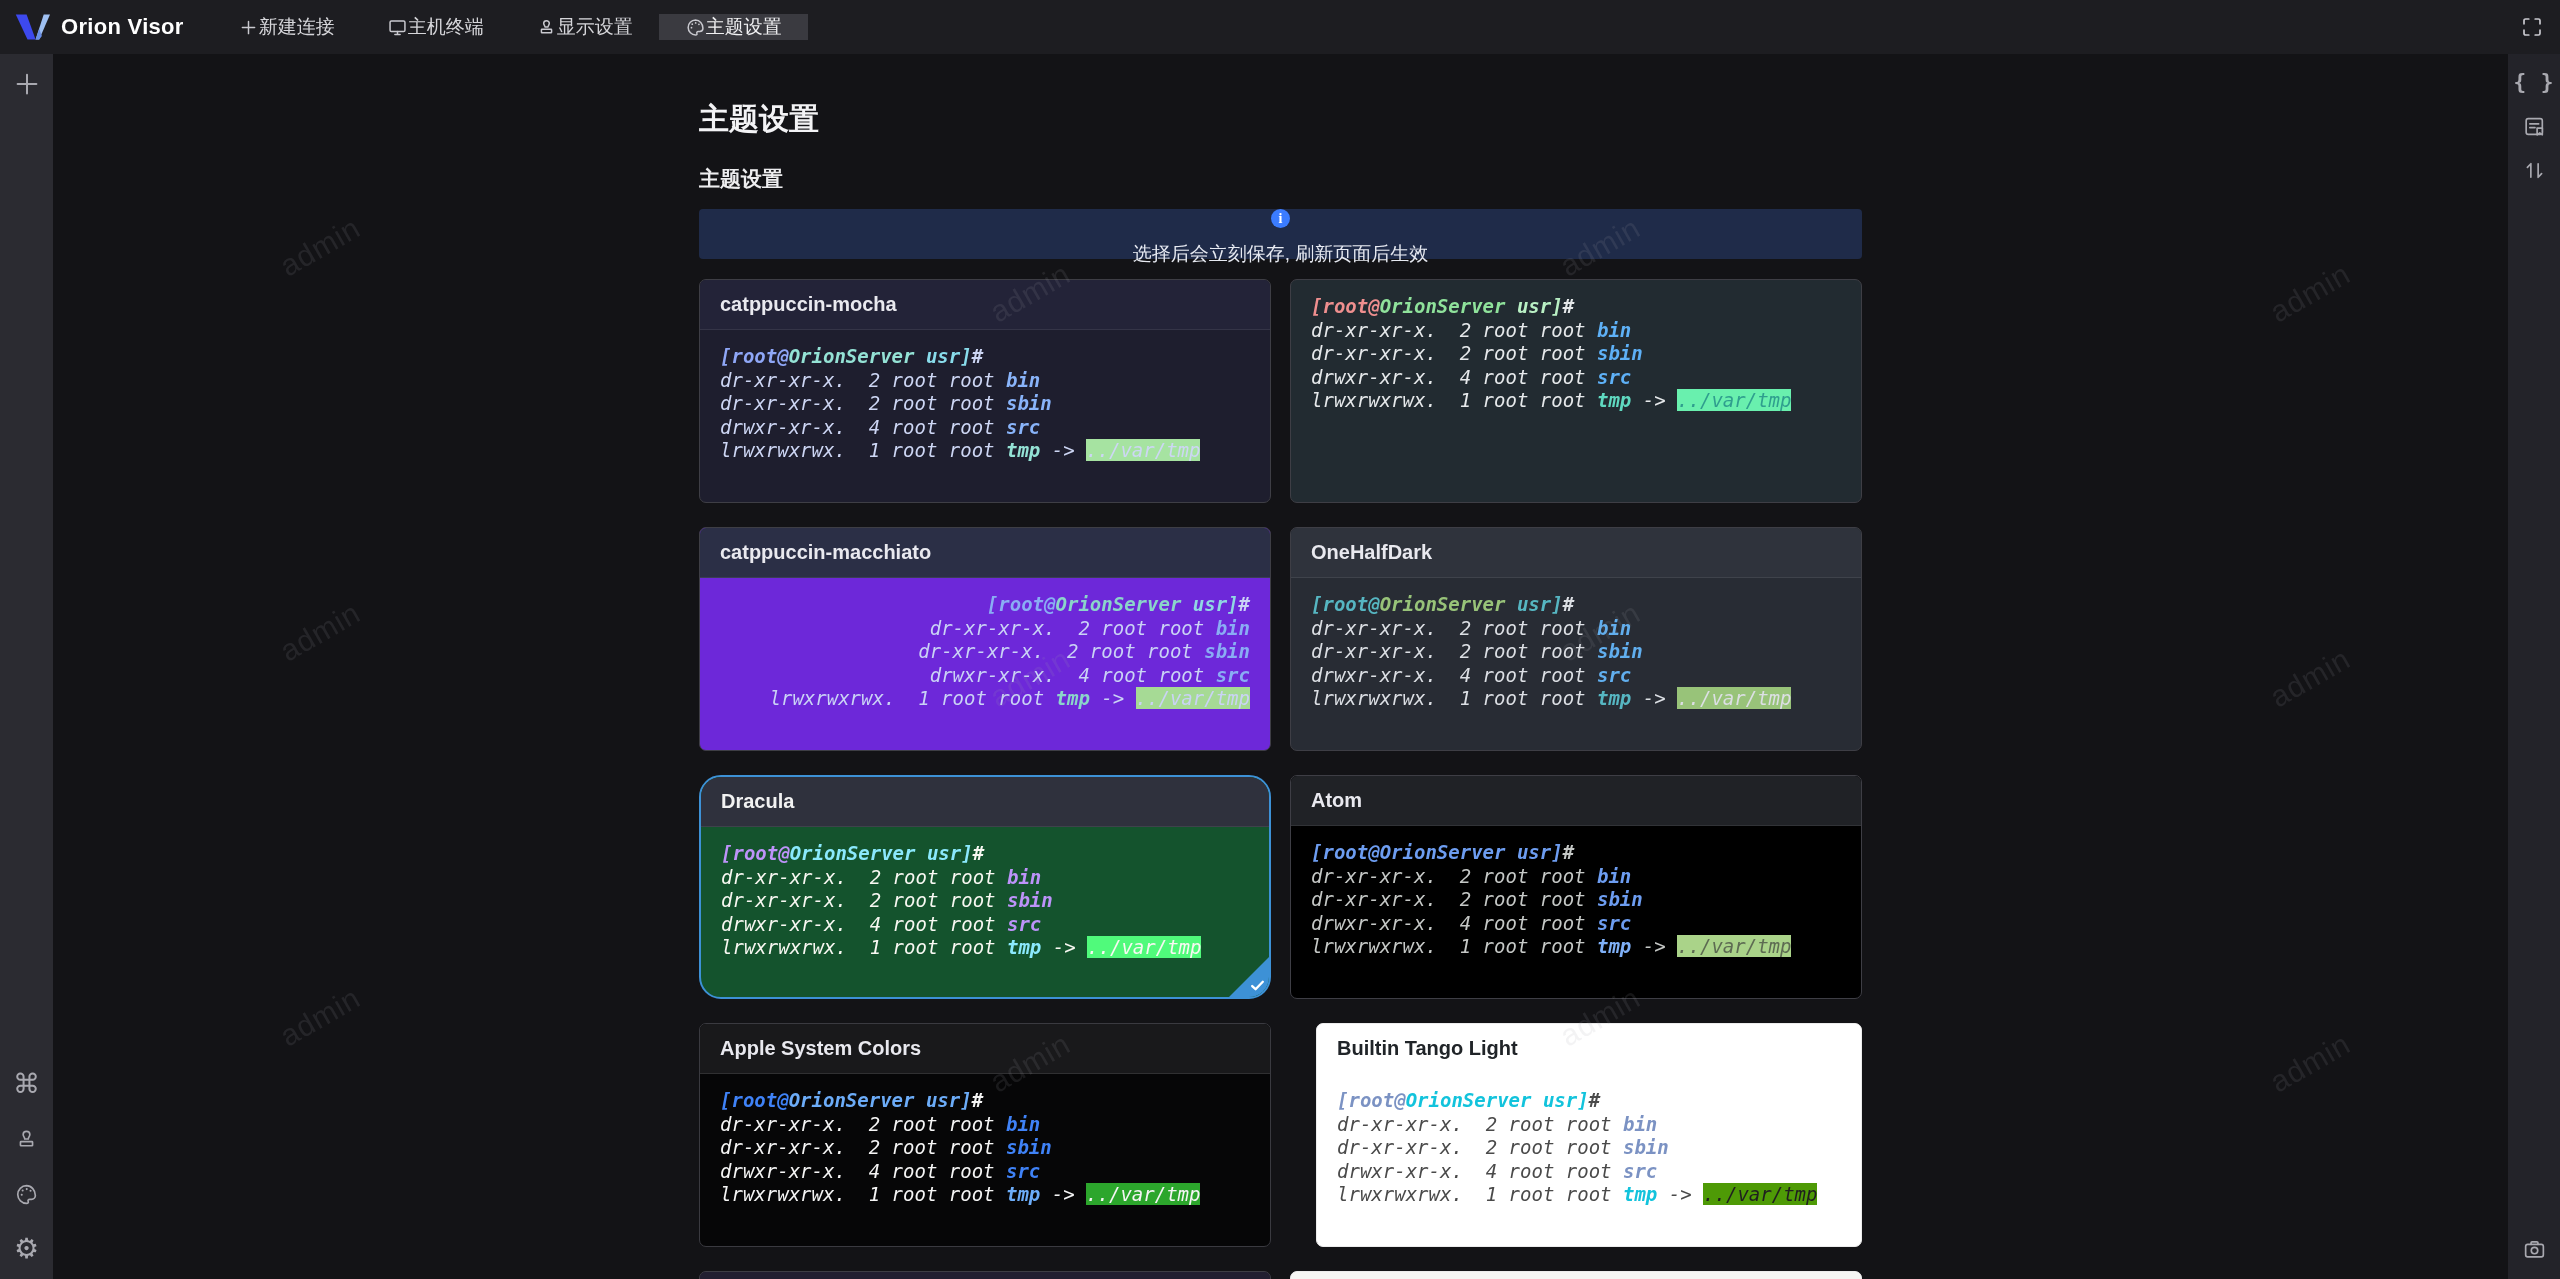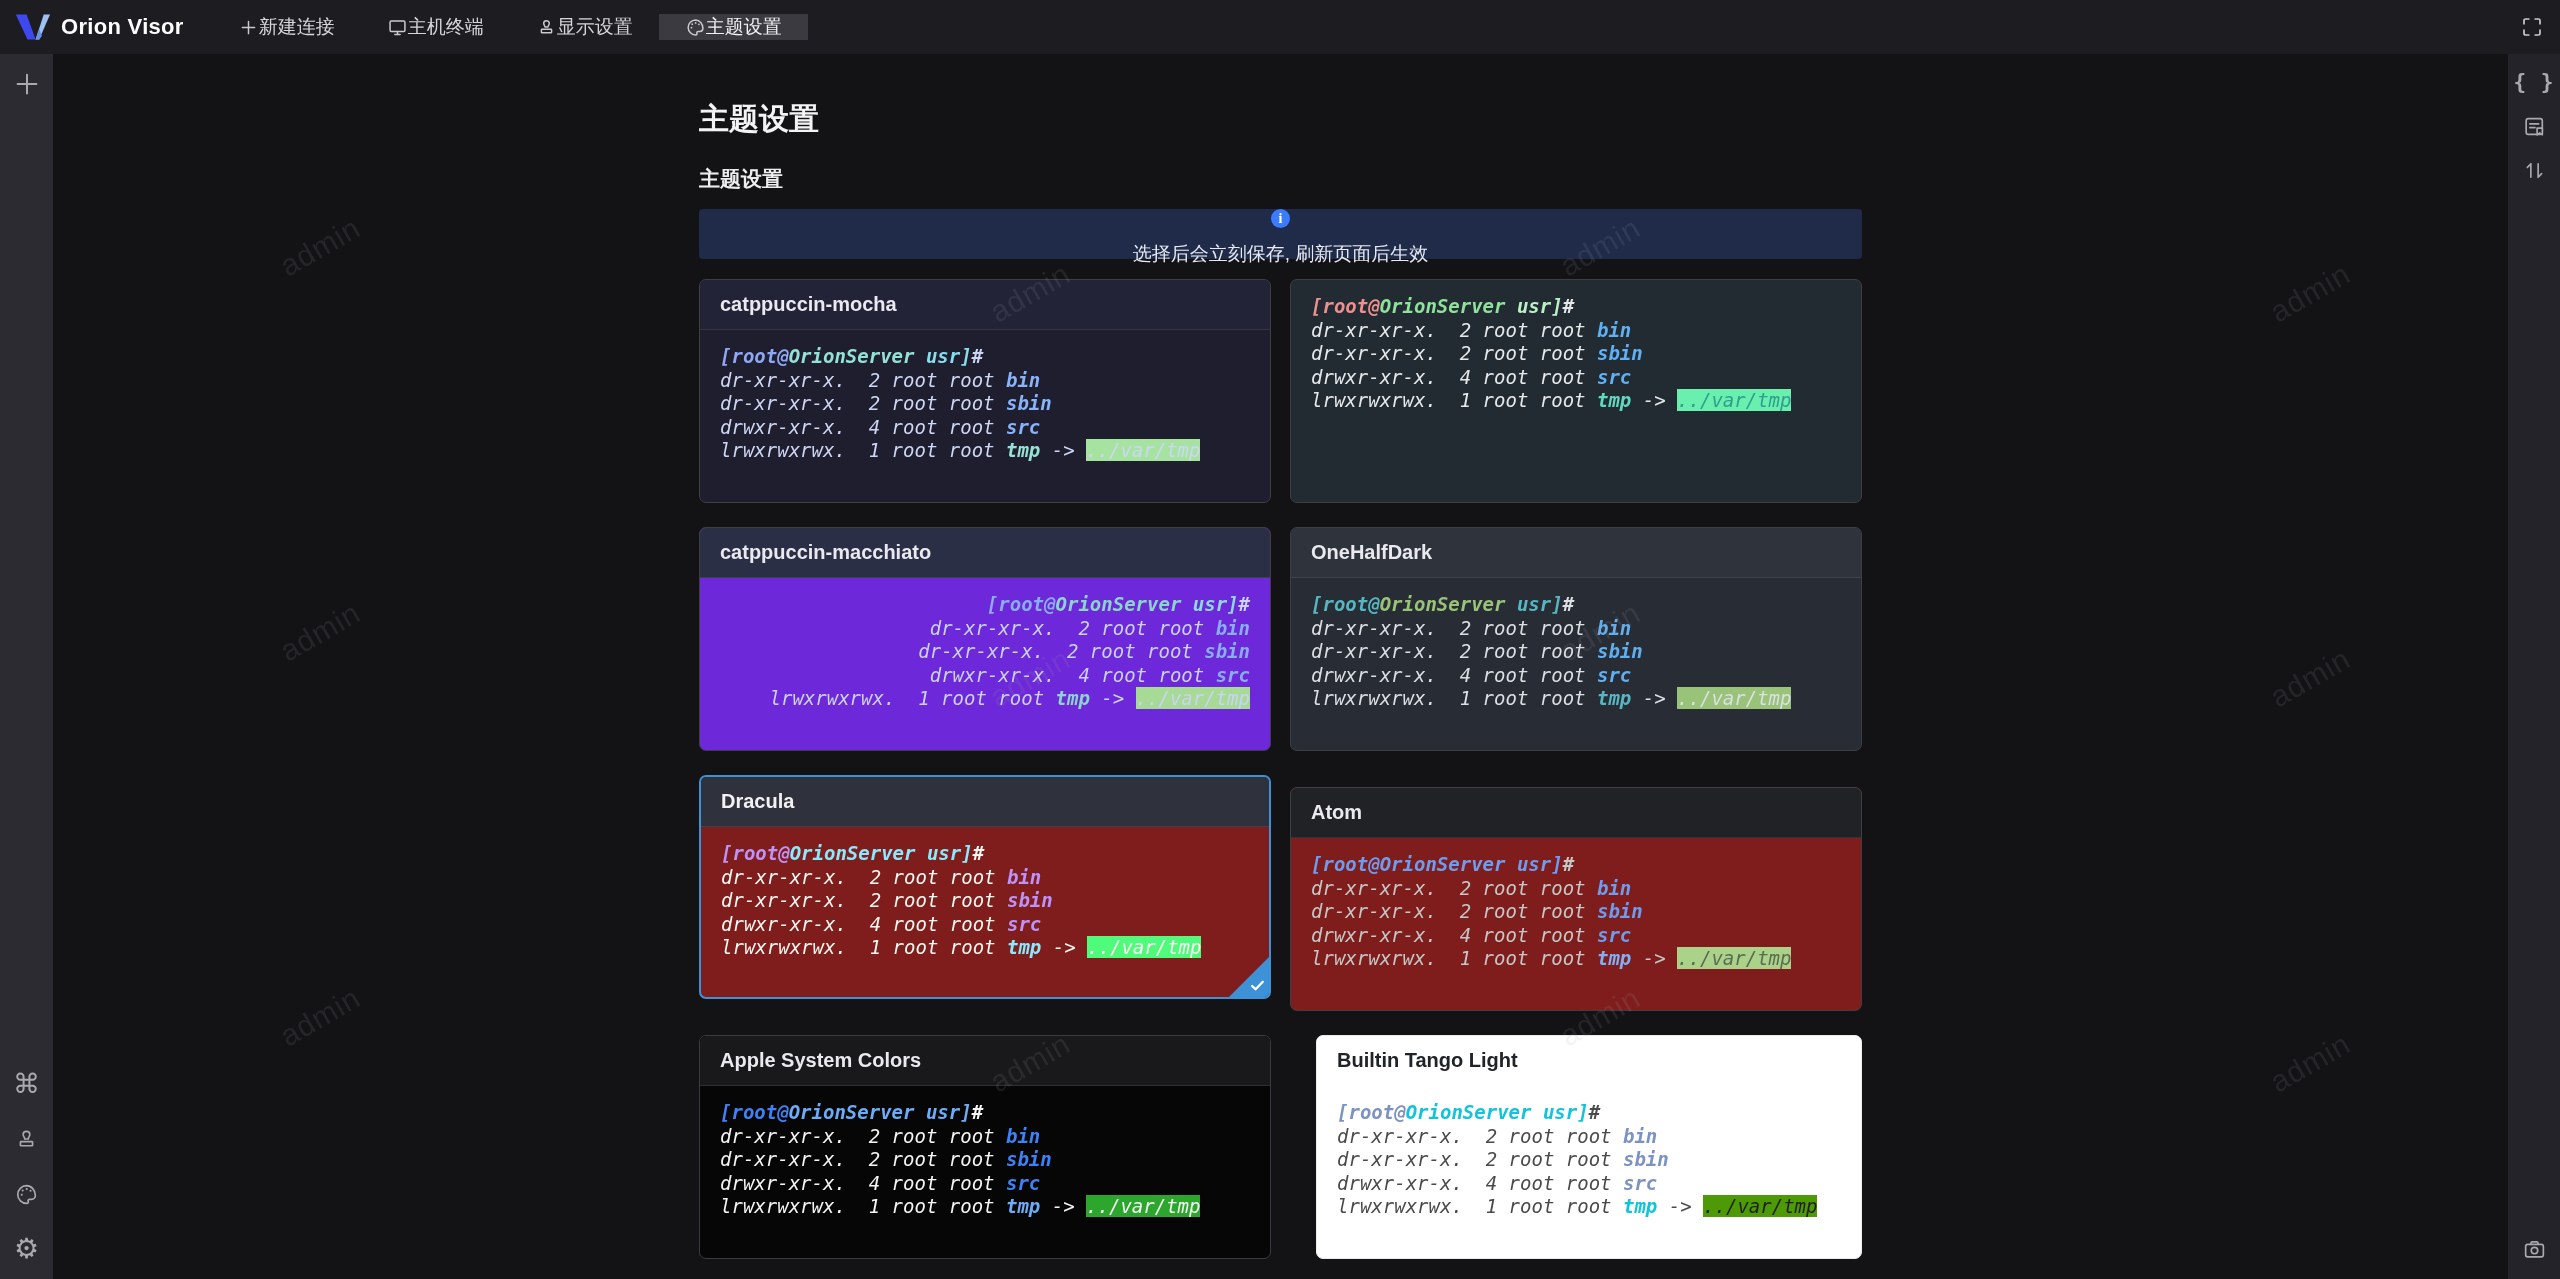--- a/index.html
+++ b/index.html
@@ -166,31 +166,31 @@
       <span class="card-title" style="color: rgb(233, 233, 239);">catppuccin-macchiato</span>
     </div>
     <div class="term" style="color: rgb(202, 211, 245);"><div class="tline" style="font-weight: 700;"><span style="color: rgb(138, 173, 244);">[root@</span><span style="color: rgb(139, 213, 202);">OrionServer</span><span style="color: rgb(145, 215, 227);"> usr]</span><span style="color: rgb(202, 211, 245);">#</span></div><div class="tline"><span>dr-xr-xr-x.  2 root root </span><span style="color: rgb(138, 173, 244); font-weight: 700;">bin</span></div><div class="tline"><span>dr-xr-xr-x.  2 root root </span><span style="color: rgb(138, 173, 244); font-weight: 700;">sbin</span></div><div class="tline"><span>drwxr-xr-x.  4 root root </span><span style="color: rgb(138, 173, 244); font-weight: 700;">src</span></div><div class="tline"><span>lrwxrwxrwx.  1 root root </span><span style="color: rgb(139, 213, 202); font-weight: 700;">tmp</span><span> -&gt; </span><span style="color: rgb(202, 211, 245); background: rgb(166, 218, 149);">../var/tmp</span></div></div>
   </section>
           <section class="card" style="background: rgb(40, 44, 52); border-color: rgb(62, 62, 69);">
     <div class="card-head" style="background: rgb(47, 51, 60); border-bottom-color: rgba(255, 255, 255, 0.08);">
       <span class="card-title" style="color: rgb(233, 233, 239);">OneHalfDark</span>
     </div>
     <div class="term" style="color: rgb(220, 223, 228);"><div class="tline" style="font-weight: 700;"><span style="color: rgb(86, 182, 194);">[root@</span><span style="color: rgb(152, 195, 121);">OrionServer</span><span style="color: rgb(86, 182, 194);"> usr]</span><span style="color: rgb(220, 223, 228);">#</span></div><div class="tline"><span>dr-xr-xr-x.  2 root root </span><span style="color: rgb(97, 175, 239); font-weight: 700;">bin</span></div><div class="tline"><span>dr-xr-xr-x.  2 root root </span><span style="color: rgb(97, 175, 239); font-weight: 700;">sbin</span></div><div class="tline"><span>drwxr-xr-x.  4 root root </span><span style="color: rgb(97, 175, 239); font-weight: 700;">src</span></div><div class="tline"><span>lrwxrwxrwx.  1 root root </span><span style="color: rgb(86, 182, 194); font-weight: 700;">tmp</span><span> -&gt; </span><span style="color: rgb(220, 223, 228); background: rgb(152, 195, 121);">../var/tmp</span></div></div>
   </section>
-          <section class="card selected" style="background: #7f1d1d; border-color: rgb(61, 145, 214);">
+          <section class="card selected" style="background: #14532d; border-color: rgb(61, 145, 214); border-radius: 22px;">
     <div class="card-head" style="background: rgb(47, 49, 61); border-bottom-color: rgba(255, 255, 255, 0.08);">
       <span class="card-title" style="color: rgb(242, 242, 242);">Dracula</span>
     </div>
     <div class="term" style="color: rgb(248, 248, 242);"><div class="tline" style="font-weight: 700;"><span style="color: rgb(189, 147, 249);">[root@</span><span style="color: rgb(139, 233, 253);">OrionServer</span><span style="color: rgb(139, 233, 253);"> usr]</span><span style="color: rgb(248, 248, 242);">#</span></div><div class="tline"><span>dr-xr-xr-x.  2 root root </span><span style="color: rgb(189, 147, 249); font-weight: 700;">bin</span></div><div class="tline"><span>dr-xr-xr-x.  2 root root </span><span style="color: rgb(189, 147, 249); font-weight: 700;">sbin</span></div><div class="tline"><span>drwxr-xr-x.  4 root root </span><span style="color: rgb(189, 147, 249); font-weight: 700;">src</span></div><div class="tline"><span>lrwxrwxrwx.  1 root root </span><span style="color: rgb(139, 233, 253); font-weight: 700;">tmp</span><span> -&gt; </span><span style="color: rgb(248, 248, 242); background: rgb(80, 250, 123);">../var/tmp</span></div></div>
   <span class="sel-corner"></span>
             <svg class="sel-check" viewBox="0 0 16 16">
               <path d="M3 8.5l3.2 3L13 4.5" fill="none" stroke="#fff" stroke-width="2.2" stroke-linecap="round" stroke-linejoin="round"></path>
             </svg>
           </section>
-          <section class="card" style="background: #7f1d1d; border-color: rgb(62, 62, 69); margin-top: 12px;">
+          <section class="card" style="background: #000000; border-color: rgb(62, 62, 69);">
     <div class="card-head" style="background: rgb(32, 34, 38); border-bottom-color: rgba(255, 255, 255, 0.08);">
       <span class="card-title" style="color: rgb(233, 233, 239);">Atom</span>
     </div>
     <div class="term" style="color: rgb(197, 200, 198);"><div class="tline" style="font-weight: 700;"><span style="color: rgb(109, 157, 241);">[root@</span><span style="color: rgb(109, 157, 241);">OrionServer</span><span style="color: rgb(109, 157, 241);"> usr]</span><span style="color: rgb(197, 200, 198);">#</span></div><div class="tline"><span>dr-xr-xr-x.  2 root root </span><span style="color: rgb(109, 157, 241); font-weight: 700;">bin</span></div><div class="tline"><span>dr-xr-xr-x.  2 root root </span><span style="color: rgb(109, 157, 241); font-weight: 700;">sbin</span></div><div class="tline"><span>drwxr-xr-x.  4 root root </span><span style="color: rgb(109, 157, 241); font-weight: 700;">src</span></div><div class="tline"><span>lrwxrwxrwx.  1 root root </span><span style="color: rgb(127, 176, 247); font-weight: 700;">tmp</span><span> -&gt; </span><span style="color: rgb(93, 107, 82); background: rgb(170, 211, 137);">../var/tmp</span></div></div>
   </section>
           <section class="card" style="background: rgb(6, 6, 7); border-color: rgb(58, 58, 64);">
     <div class="card-head" style="background: rgb(25, 25, 27); border-bottom-color: rgba(255, 255, 255, 0.1);">
       <span class="card-title" style="color: rgb(233, 233, 239);">Apple System Colors</span>
     </div>
     <div class="term" style="color: rgb(245, 245, 245);"><div class="tline" style="font-weight: 700;"><span style="color: rgb(63, 130, 247);">[root@</span><span style="color: rgb(108, 172, 248);">OrionServer</span><span style="color: rgb(108, 172, 248);"> usr]</span><span style="color: rgb(245, 245, 245);">#</span></div><div class="tline"><span>dr-xr-xr-x.  2 root root </span><span style="color: rgb(63, 130, 247); font-weight: 700;">bin</span></div><div class="tline"><span>dr-xr-xr-x.  2 root root </span><span style="color: rgb(63, 130, 247); font-weight: 700;">sbin</span></div><div class="tline"><span>drwxr-xr-x.  4 root root </span><span style="color: rgb(63, 130, 247); font-weight: 700;">src</span></div><div class="tline"><span>lrwxrwxrwx.  1 root root </span><span style="color: rgb(108, 172, 248); font-weight: 700;">tmp</span><span> -&gt; </span><span style="color: rgb(245, 245, 245); background: rgb(44, 166, 44);">../var/tmp</span></div></div>

